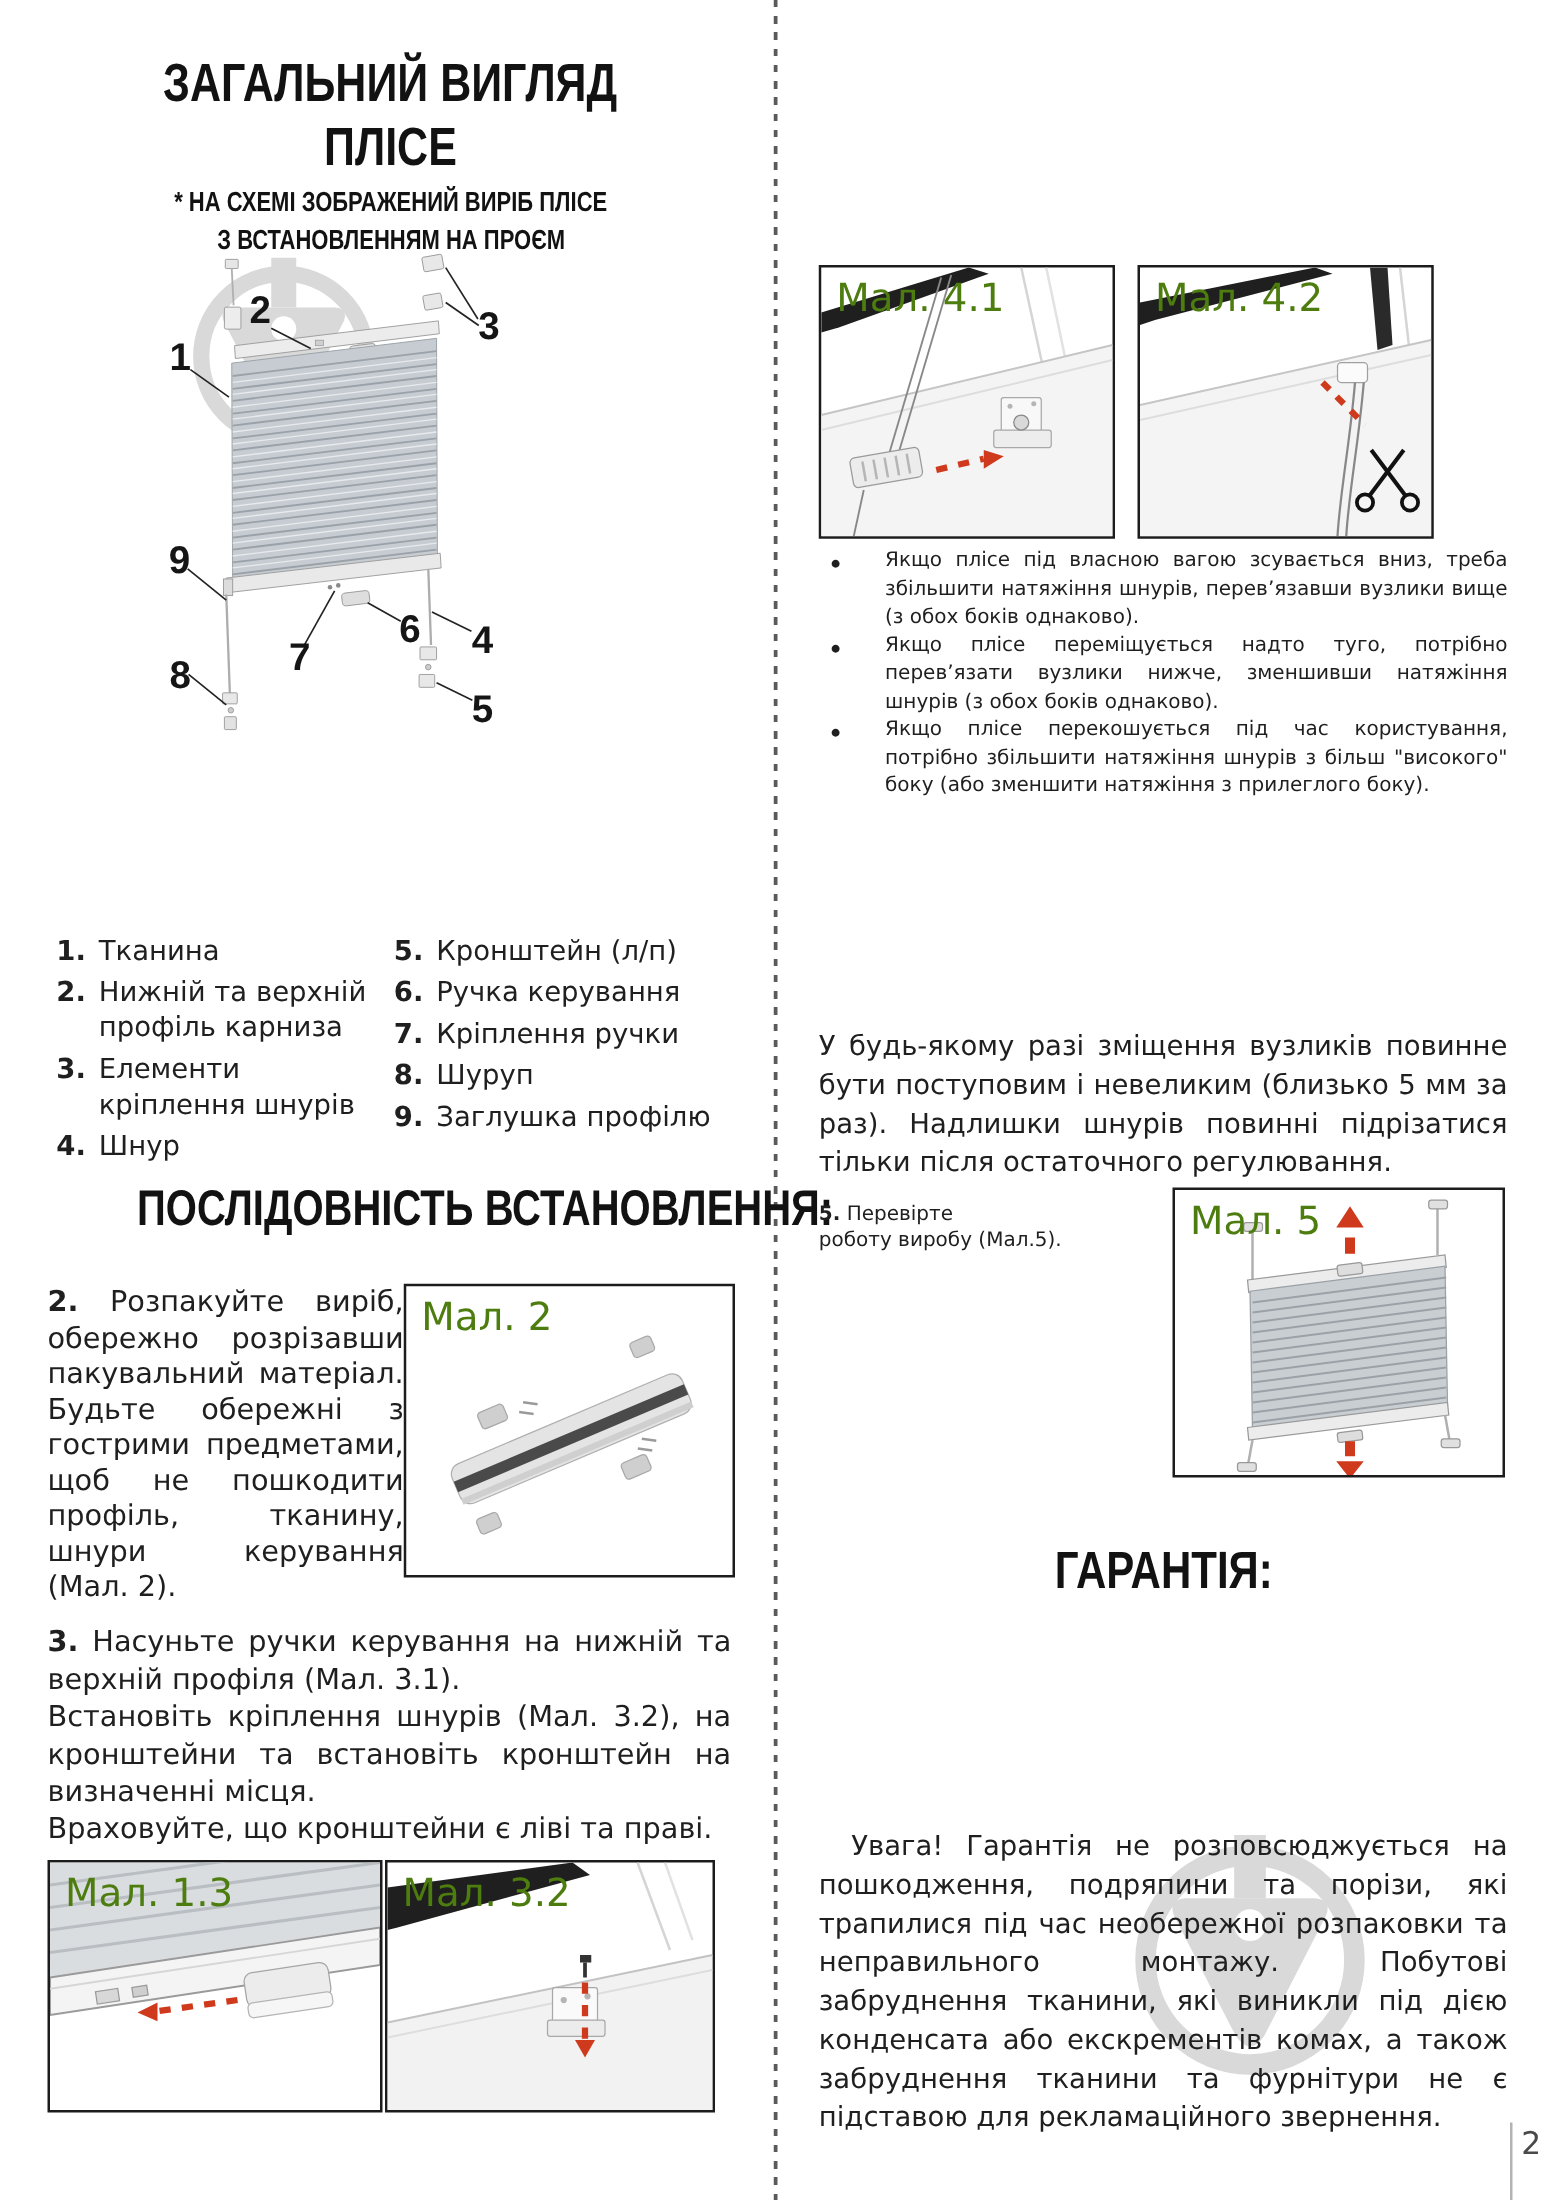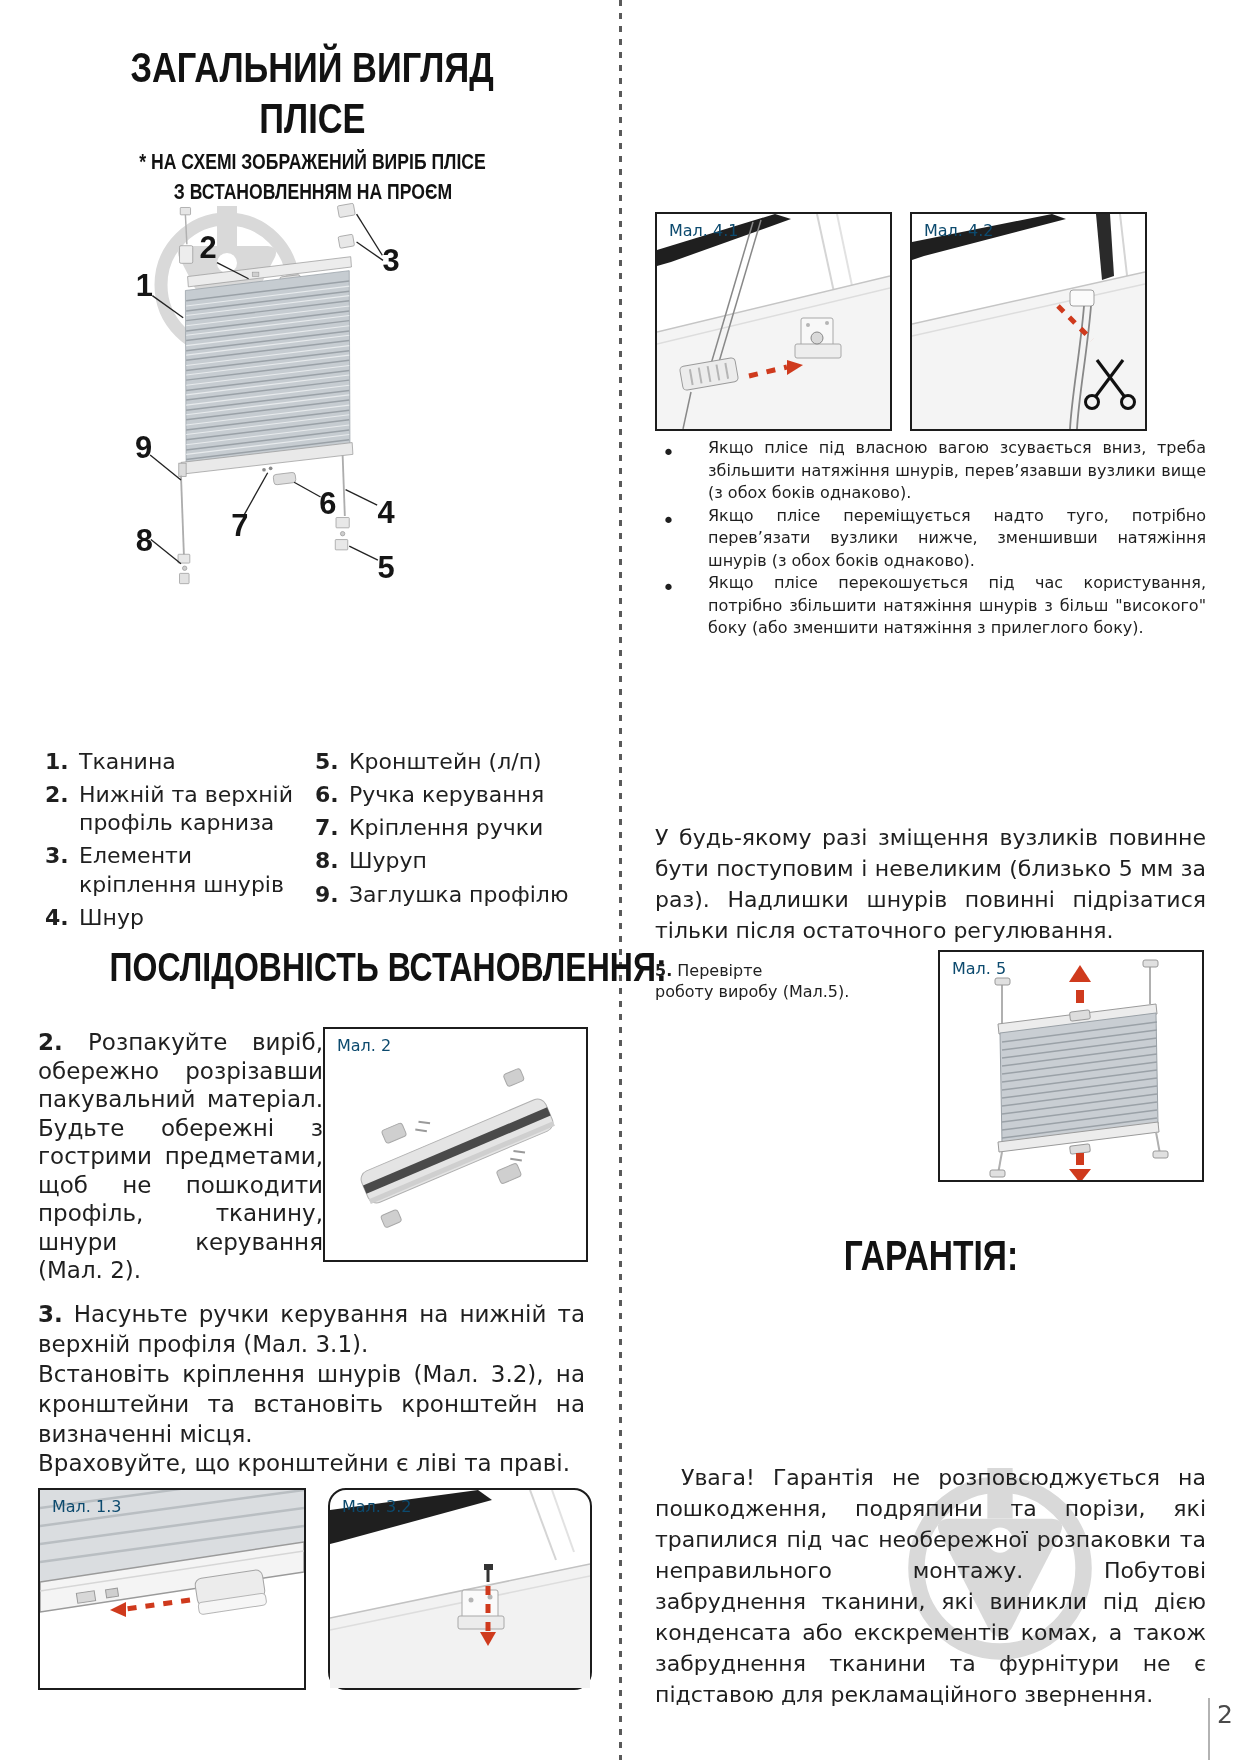--- a/index.html
+++ b/index.html
@@ -7,21 +7,21 @@
           font-family:"DejaVu Sans", sans-serif; color:#1f1f1f; overflow:hidden; }
   .abs { position:absolute; }
   .hd { font-family:"Liberation Sans", sans-serif; font-weight:700; color:#121212; }
   .cond { display:inline-block; transform:scaleX(0.8); transform-origin:50% 50%; white-space:nowrap; }
   .center { text-align:center; }
   .just { text-align:justify; }
   .num { font-weight:700; }
   .divider { position:absolute; left:619px; top:0; width:3px; height:1760px;
              background:repeating-linear-gradient(to bottom,#5a5a5a 0 6px, transparent 6px 13px); }
   .fig { position:absolute; border:2.5px solid #1c1c1c; background:#fff; }
-  .fig .flabel { position:absolute; left:12px; top:7px; font-size:16px; color:#0c4a6e; z-index:2; }
+  .fig .flabel { position:absolute; left:12px; top:7px; font-size:31px; color:#4d7c0f; z-index:2; }
   .fig svg.draw { position:absolute; left:0; top:0; width:100%; height:100%; }
   .legend { display:flex; font-size:22px; line-height:1.28; }
   .lcol1 { width:270px; }
   .lcol2 { width:270px; }
   .li { display:flex; margin-bottom:5px; }
   .ln { font-weight:700; min-width:34px; }
   .ll { flex:1; }
   .brow { display:flex; }
   .bdot { width:46px; padding-left:7px; font-size:22px; line-height:1.41; }
   .btxt { flex:1; text-align:justify; font-size:16px; line-height:1.41; }
@@ -265,21 +265,21 @@
         </g>
       <g transform="translate(190,98) rotate(-8.5)">
         <rect x="-34" y="-14" width="68" height="28" rx="7" fill="#ececec" stroke="#a5a5a5"></rect>
         <rect x="-34" y="10" width="68" height="12" rx="4" fill="#f6f6f6" stroke="#b5b5b5"></rect>
       </g>
       <line x1="150" y1="110" x2="86" y2="119" stroke="#cf3a1d" stroke-width="5" stroke-dasharray="9 9"></line>
       <polygon points="86,112 86,127 70,120" fill="#cf3a1d"></polygon>
     </svg>
   </div>
 
-  <div class="fig z1" style="left:328px; top:1488px; width:260px; height:198px;border-radius:18px;">
+  <div class="fig z1" style="left:308px; top:1488px; width:260px; height:198px;">
     <div class="flabel">Мал. 3.2</div>
     <svg class="draw" viewBox="0 0 260 198">
       <polygon points="0,20 148,0 162,10 8,52 0,54" fill="#1f1f1f"></polygon>
       <line x1="200" y1="0" x2="226" y2="70" stroke="#d5d5d5" stroke-width="2"></line>
       <line x1="222" y1="0" x2="244" y2="62" stroke="#e2e2e2" stroke-width="2"></line>
       <polygon points="0,128 260,74 260,198 0,198" fill="#f2f2f2"></polygon>
       <line x1="0" y1="128" x2="260" y2="74" stroke="#c2c2c2" stroke-width="1.5"></line>
       <line x1="0" y1="140" x2="260" y2="86" stroke="#dddddd" stroke-width="1.5"></line>
       <g>
         <rect x="132" y="100" width="36" height="28" rx="2" fill="#fafafa" stroke="#a8a8a8"></rect>

